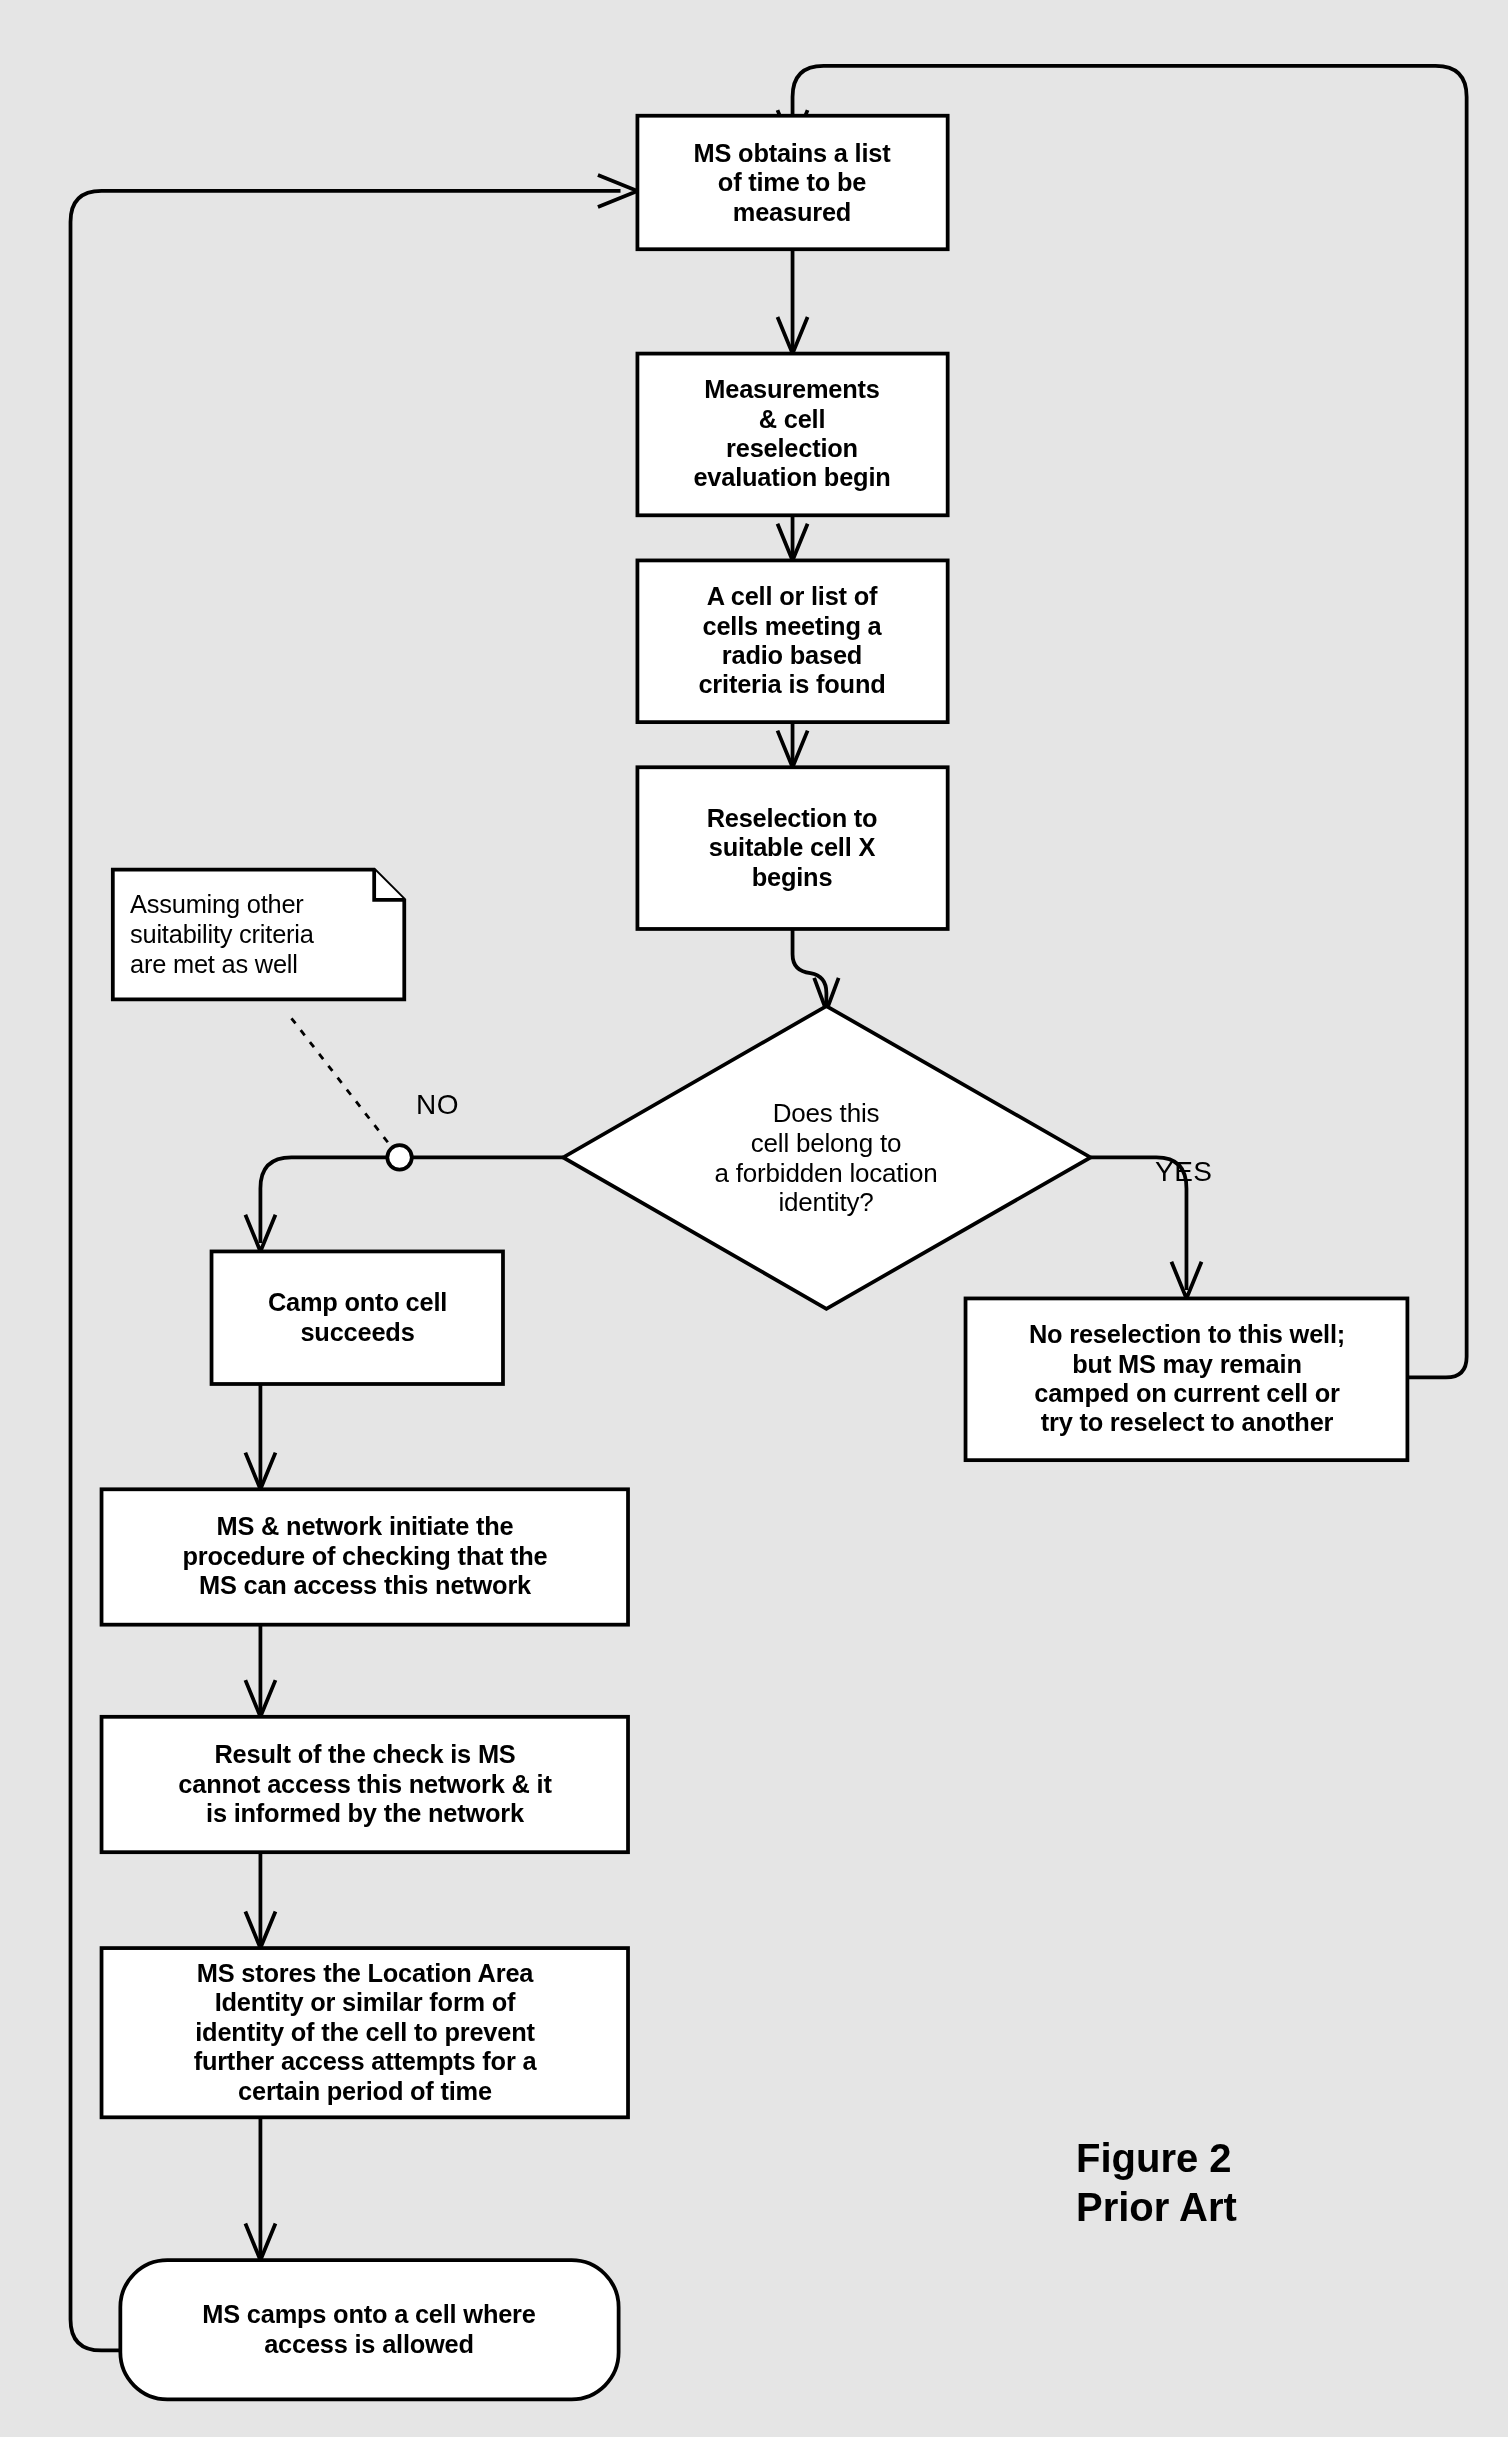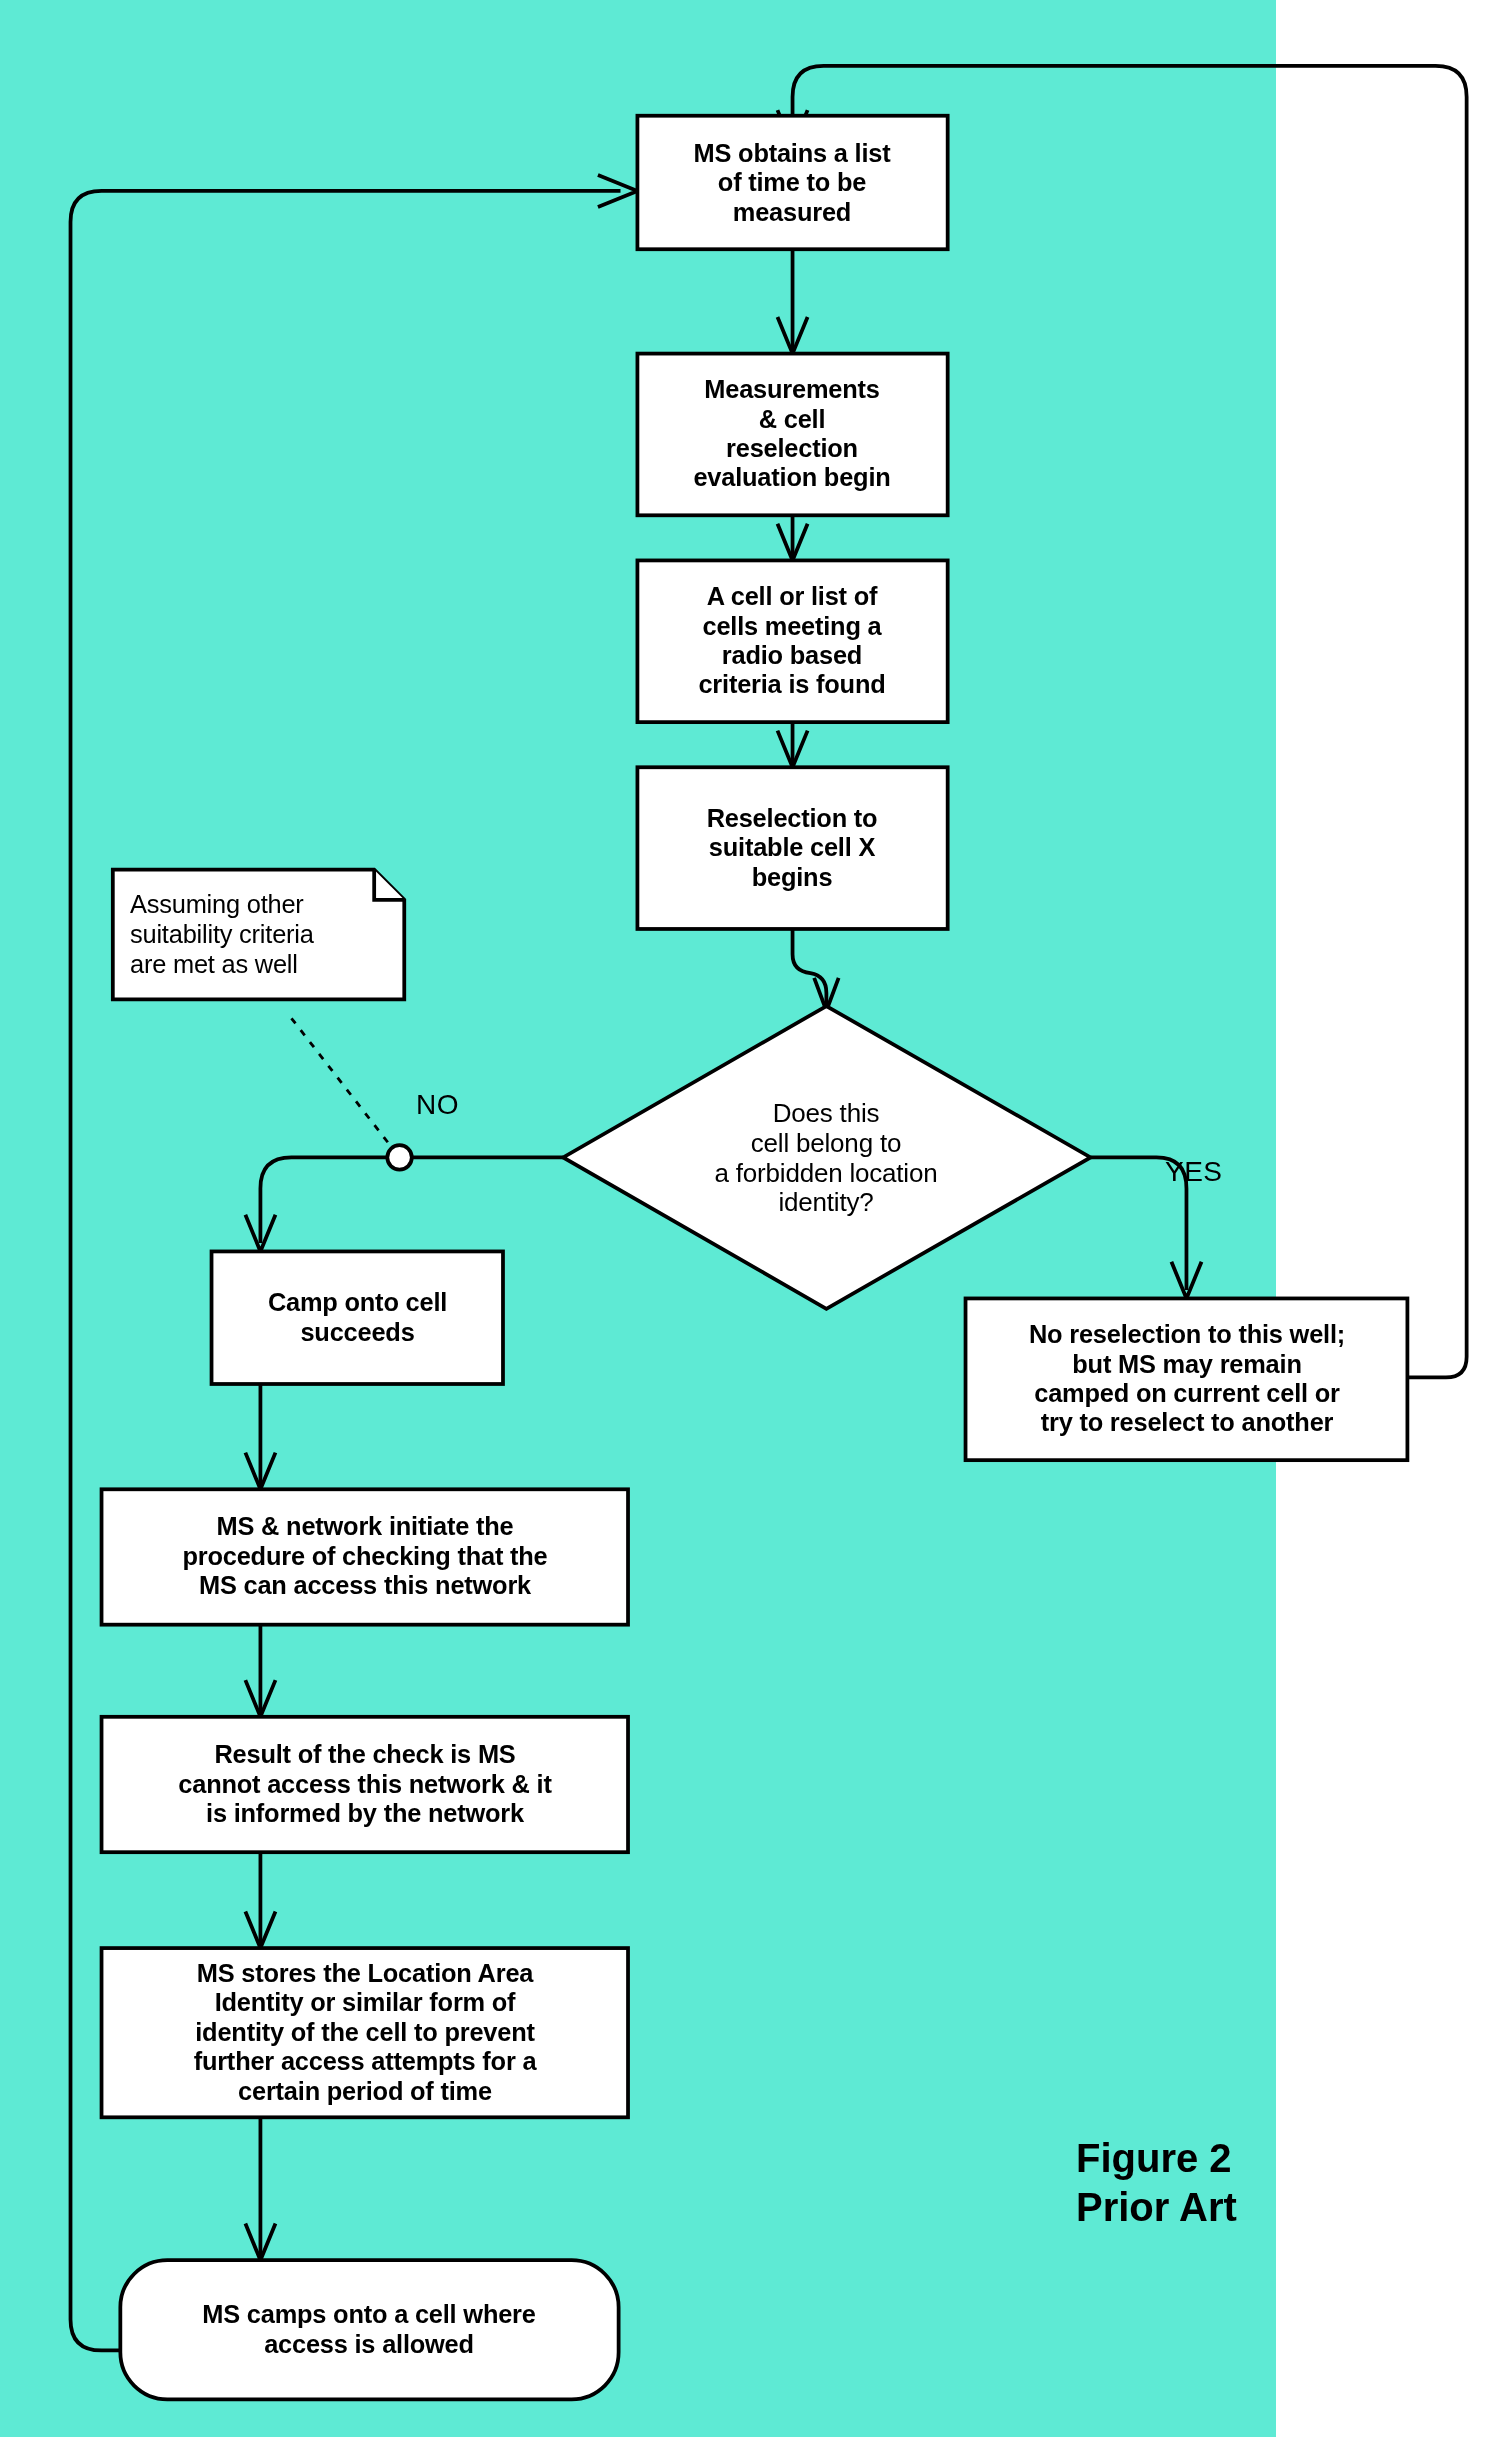--- a/index.html
+++ b/index.html
@@ -8,23 +8,23 @@
     background: #ffffff;
   }
   body {
     width: 1508px;
     height: 2438px;
     font-family: "Liberation Sans", sans-serif;
     overflow: hidden;
   }
   #flow-root {
     position: relative;
-    width: 1276px;
+    width: 1508px;
     height: 2438px;
-    background: #5eead4;
+    background: #e5e5e5;
   }
   svg#flow-svg {
     position: absolute;
     top: 0;
     left: 0;
     width: 1508px;
     height: 2438px;
     display: block;
   }
   .node-shape {
@@ -256,21 +256,21 @@
     <span class="ln">certain period of time</span>
   </div>
 
   <div class="node-text" style="left:120px; top:2260px; width:498px; height:139px;">
     <span class="ln">MS camps onto a cell where</span>
     <span class="ln">access is allowed</span>
   </div>
 
   <div class="branch-label" style="left:416px; top:1089px;">NO</div>
 
-  <div class="branch-label" style="left:1155px; top:1156px;margin-left:10px;">YES</div>
+  <div class="branch-label" style="left:1155px; top:1156px;">YES</div>
 
   <div class="figure-caption" style="left:1076px; top:2134px;">
     <span class="ln">Figure 2</span>
     <span class="ln">Prior Art</span>
   </div>
 
 </div>
 
 
 </body></html>

